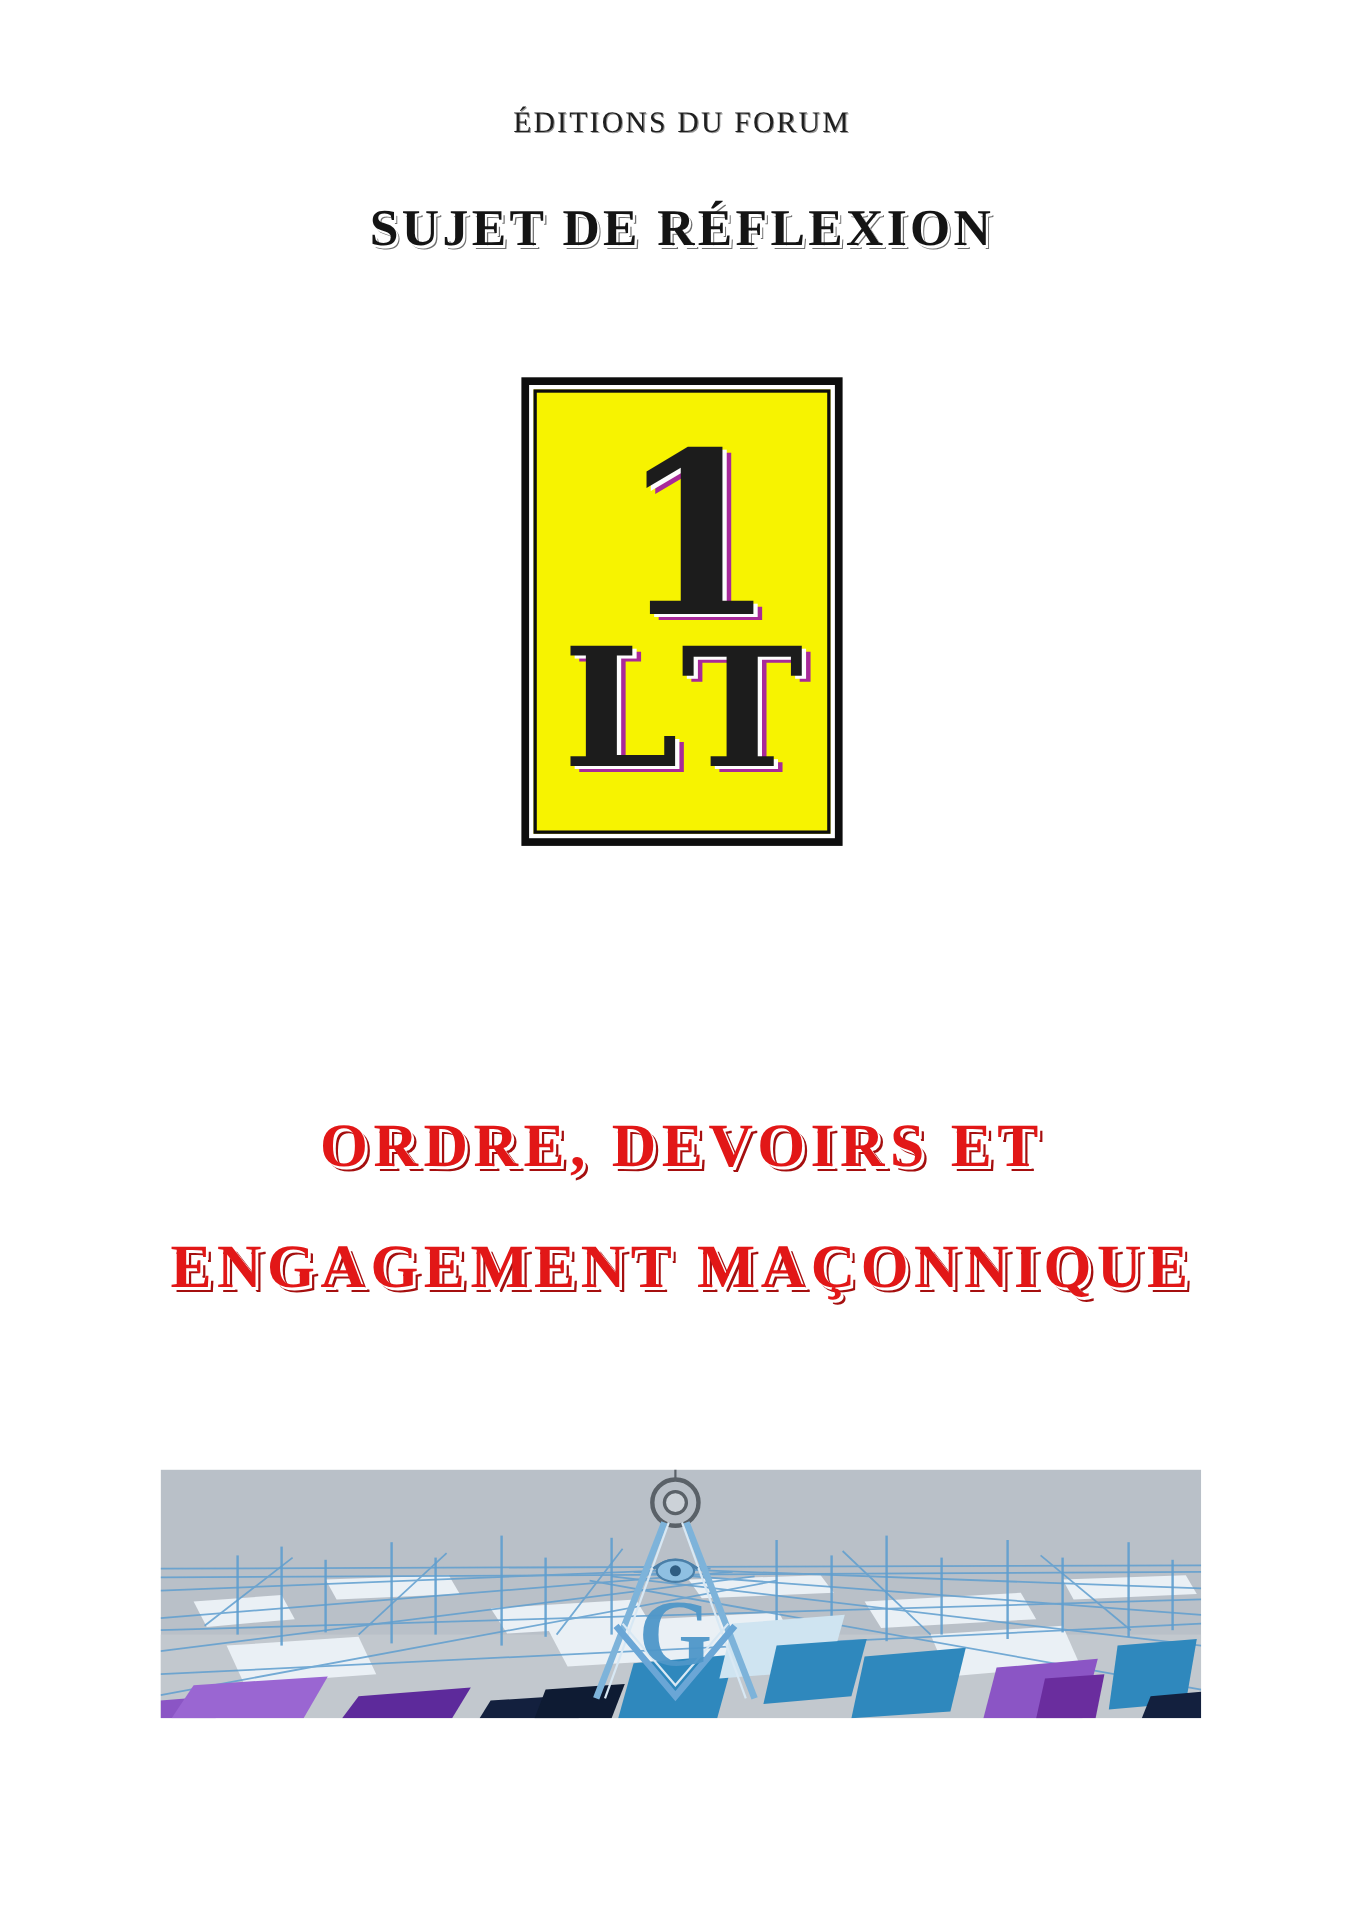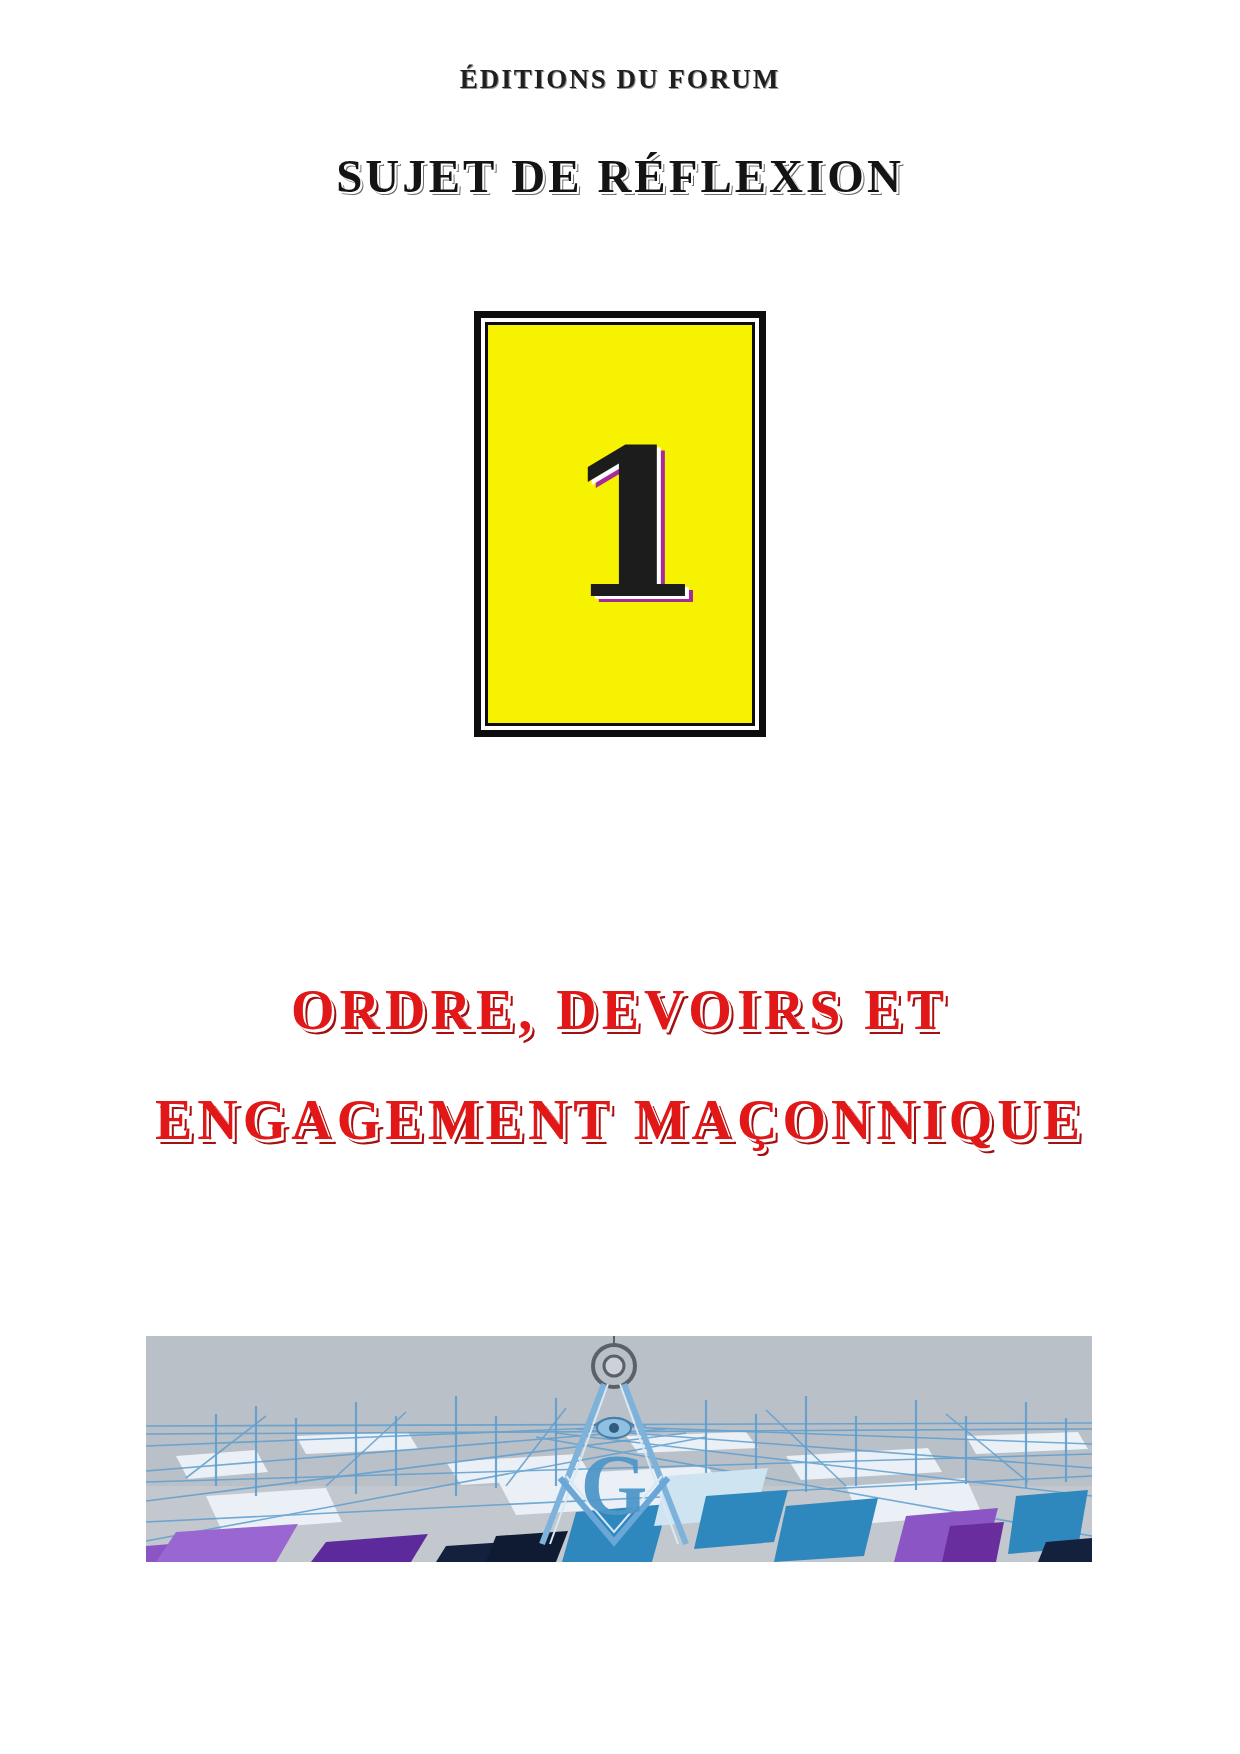--- a/index.html
+++ b/index.html
@@ -5,24 +5,24 @@
   html,body{margin:0;padding:0;background:#ffffff;}
   .page{
     position:relative;
     width:1240px;height:1754px;
     margin:0 auto;
     background:#ffffff;
     font-family:"Liberation Serif", serif;
     overflow:hidden;
   }
   .publisher{
-    padding-top:64px;
+    padding-top:96px;
     text-align:center;
     font-size:27px;
-    font-weight:bold;
+    font-weight:normal;
     letter-spacing:2px;
     color:#1f1f1f;
     text-shadow:1px 1px 0 #9a9a9a;
   }
   .subject{
     margin-top:54px;
     text-align:center;
     font-size:47px;
     font-weight:bold;
     letter-spacing:3px;
@@ -91,20 +91,21 @@
 
 <div class="page">
 
   <div class="publisher">ÉDITIONS DU FORUM</div>
 
   <div class="subject">SUJET DE RÉFLEXION</div>
 
   <div class="logo-box">
     <div class="logo-inner">
       <div class="logo-line1">1</div>
+      <div class="logo-line2">LT</div>
     </div>
   </div>
 
   <div class="main-title">
     <div class="line">ORDRE, DEVOIRS ET</div>
     <div class="line">ENGAGEMENT MAÇONNIQUE</div>
   </div>
 
   <div class="banner">
     <svg viewBox="0 0 946 226" preserveAspectRatio="none">

